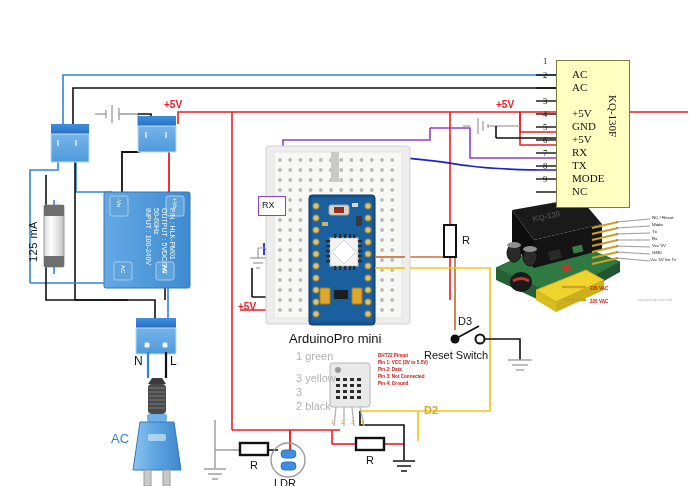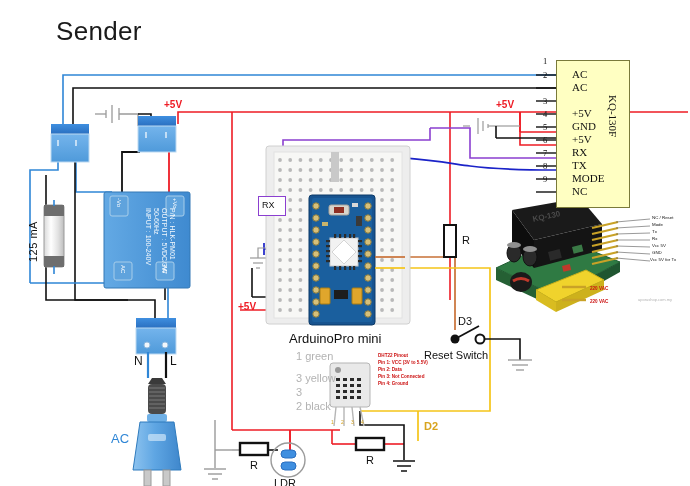--- a/index.html
+++ b/index.html
@@ -638,37 +638,36 @@
   <div class="txt lbl-nm" style="left:572px;top:108px;">+5V</div>
   <div class="txt lbl-nm" style="left:572px;top:121px;">GND</div>
   <div class="txt lbl-nm" style="left:572px;top:134px;">+5V</div>
   <div class="txt lbl-nm" style="left:572px;top:147px;">RX</div>
   <div class="txt lbl-nm" style="left:572px;top:160px;">TX</div>
   <div class="txt lbl-nm" style="left:572px;top:173px;">MODE</div>
   <div class="txt lbl-nm" style="left:572px;top:186px;">NC</div>
 
   <div class="txt lbl-kq rot90cw" style="left:618px;top:95px;">KQ-130F</div>
 
-  <div class="txt title" style="left:56px;top:18px;">Sender</div>
 
   <div class="txt lbl-blk rot90" style="left:28px;top:262px;font-size:11px;letter-spacing:.5px;">125 mA</div>
 
   <div class="txt lbl-red" style="left:164px;top:100px;">+5V</div>
   <div class="txt lbl-red" style="left:238px;top:302px;">+5V</div>
   <div class="txt lbl-red" style="left:496px;top:100px;">+5V</div>
 
   <div style="position:absolute;left:258px;top:196px;width:26px;height:18px;border:1px solid #8b3fd0;background:#fff;"></div>
   <div class="txt lbl-blk" style="left:262px;top:201px;font-size:9px;">RX</div>
 
   <div class="txt lbl-blk" style="left:289px;top:332px;font-size:13px;">ArduinoPro mini</div>
 
   <div class="txt lbl-blk" style="left:458px;top:316px;font-size:11px;">D3</div>
   <div class="txt lbl-blk" style="left:424px;top:350px;font-size:11px;">Reset Switch</div>
 
-  <div class="txt lbl-gold" style="left:424px;top:405px;margin-top:16px;">D2</div>
+  <div class="txt lbl-gold" style="left:424px;top:405px;">D2</div>
 
   <div class="txt lbl-blk" style="left:274px;top:478px;font-size:11px;">LDR</div>
 
   <div class="txt lbl-blk" style="left:250px;top:460px;font-size:11px;">R</div>
   <div class="txt lbl-blk" style="left:366px;top:455px;font-size:11px;">R</div>
   <div class="txt lbl-blk" style="left:462px;top:235px;font-size:11px;">R</div>
 
   <div class="txt lbl-blue" style="left:111px;top:432px;">AC</div>
   <div class="txt lbl-blk" style="left:134px;top:355px;font-size:12px;">N</div>
   <div class="txt lbl-blk" style="left:170px;top:355px;font-size:12px;">L</div>

